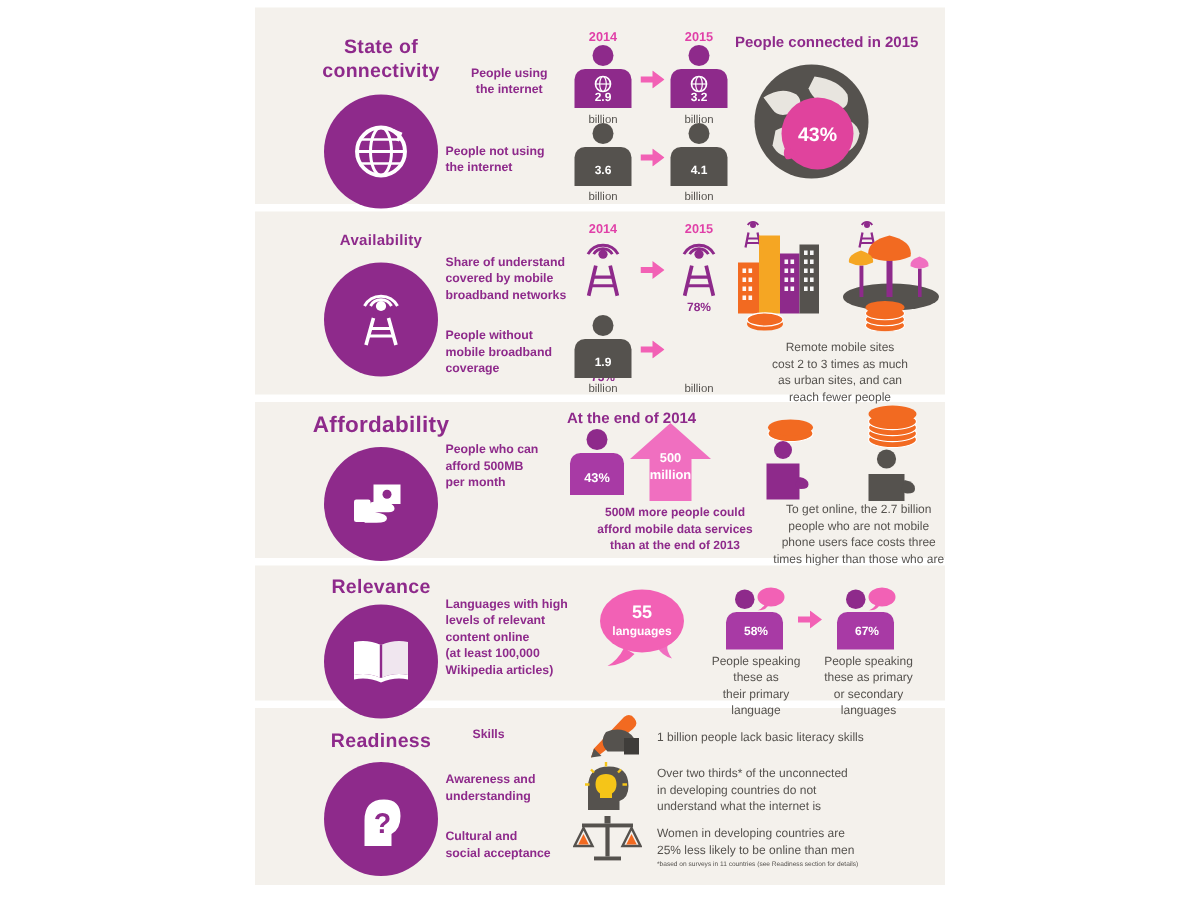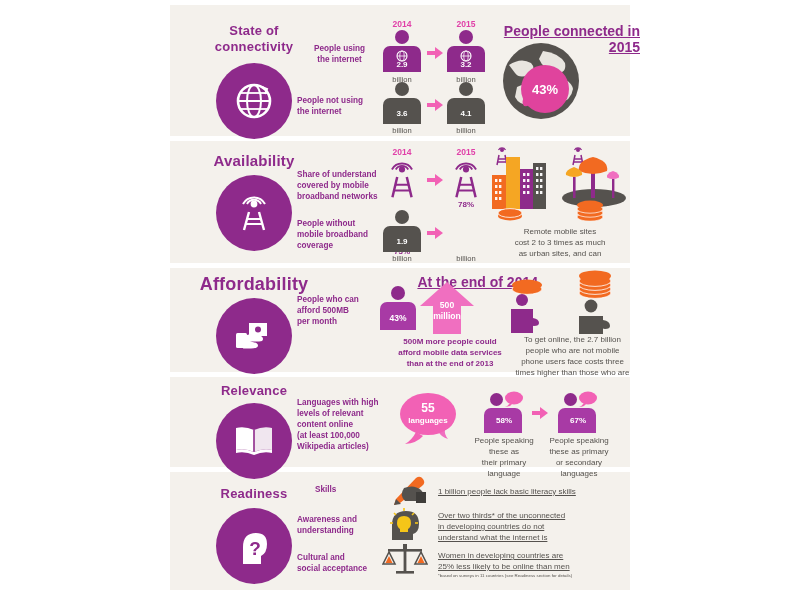--- a/index.html
+++ b/index.html
@@ -51,23 +51,22 @@
     position: absolute;
     color: #e040a8;
     font-weight: bold;
     font-size: 8.5px;
     text-align: center;
   }
   .headpink {
     position: absolute;
     color: #8e2a8b;
     font-weight: bold;
-    font-size: 14px;
-    text-align: right;
-    text-decoration: underline;
+    font-size: 10px;
+    text-align: left;
   }
   .unit {
     position: absolute;
     color: #55524e;
     font-size: 7.6px;
     text-align: center;
     width: 44px;
   }
   .pctlabel {
     position: absolute;
@@ -77,21 +76,21 @@
     text-align: center;
     width: 44px;
   }
   .graytext {
     position: absolute;
     color: #55524e;
     font-size: 8px;
     line-height: 11px;
     text-align: center;
   }
-  .graytext.left { text-align: left; text-decoration: underline; }
+  .graytext.left { text-align: left; }
   .purpletext {
     position: absolute;
     color: #8e2a8b;
     font-weight: bold;
     font-size: 8px;
     line-height: 11px;
     text-align: center;
   }
   .footnote {
     position: absolute;
@@ -211,21 +210,21 @@
       <path d="M48 16 q16 2 22 12 q2 10 -8 10 q-14 -4 -18 -14 Z" fill="#e8e5df"></path>
       <path d="M62 44 q14 0 16 10 q-2 12 -14 14 q-8 -8 -6 -18 Z" fill="#e8e5df"></path>
       <circle cx="50" cy="54" r="24" fill="#e0439d"></circle>
       <path d="M29 62 q-3 6 0 9 q5 1 7 -4 Z" fill="#e0439d"></path>
       <text x="50" y="59" text-anchor="middle" fill="#ffffff" font-size="13" font-weight="bold" font-family="Liberation Sans, sans-serif">43%</text>
     </svg>
   </div>
 
   <div class="sec" style="top:141px;height:122px;">
 
-    <div class="lefttitle" style="top:12px;font-size:15px;line-height:16px;">
+    <div class="lefttitle" style="top:12px;font-size:10px;line-height:16px;">
       <div>Availability</div>
     </div>
 
     <div class="circle" style="top:34px;">
       <svg width="46" height="46" viewBox="0 0 46 46">
         <circle cx="23" cy="14" r="3.4" fill="#fff"></circle>
         <path d="M16 14 a8 8 0 0 1 14 0" fill="none" stroke="#fff" stroke-width="2"></path>
         <path d="M12 14 a12.5 12.5 0 0 1 22 0" fill="none" stroke="#fff" stroke-width="2"></path>
         <path d="M18 22 L13 40 M28 22 L33 40" stroke="#fff" stroke-width="2.4" fill="none"></path>
         <path d="M16.2 29 h13.6 M14.8 34 h16.4" stroke="#fff" stroke-width="2" fill="none"></path>
@@ -342,26 +341,27 @@
       <ellipse cx="32" cy="72" rx="13" ry="4.2" fill="#f26a21" stroke="#fff" stroke-width=".7"></ellipse>
       <ellipse cx="32" cy="68" rx="13" ry="4.2" fill="#f26a21" stroke="#fff" stroke-width=".7"></ellipse>
       <ellipse cx="32" cy="64" rx="13" ry="4.2" fill="#f26a21" stroke="#fff" stroke-width=".7"></ellipse>
       <ellipse cx="32" cy="60" rx="13" ry="4.4" fill="#f26a21"></ellipse>
     </svg>
 
     <div class="graytext" style="left:300px;top:85px;width:180px;">
       <div>Remote mobile sites</div>
       <div>cost 2 to 3 times as much</div>
       <div>as urban sites, and can</div>
+      <div>reach fewer people</div>
     </div>
   </div>
 
   <div class="sec" style="top:268px;height:104px;">
 
-    <div class="lefttitle" style="top:8px;font-size:18px;line-height:16px;">
+    <div class="lefttitle" style="top:8px;font-size:15px;line-height:16px;">
       <div>Affordability</div>
     </div>
 
     <div class="circle" style="top:30px;">
       <svg width="46" height="46" viewBox="0 0 46 46">
         <rect x="5" y="20" width="11" height="15" rx="1.5" fill="#fff"></rect>
         <path d="M18 10 h18 v13 h-18 Z" fill="#fff"></path>
         <circle cx="27" cy="16.5" r="3" fill="#8e2a8b"></circle>
         <path d="M16 22 q6 -2 12 0 q4 1.5 4 4 q0 2.5 -4 2.5 h-9 q8 1 8 4 q0 3 -7 3 h-8 Z" fill="#fff"></path>
       </svg>

